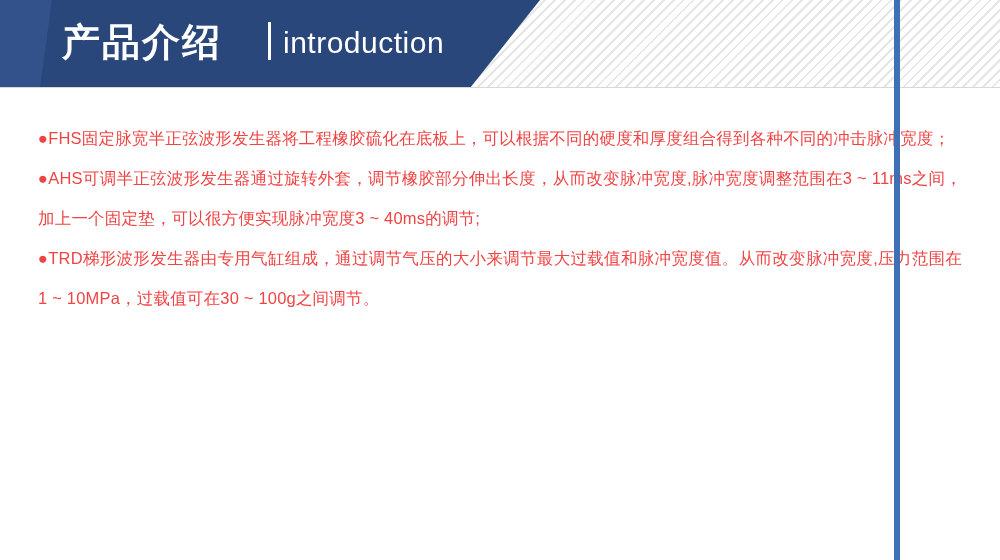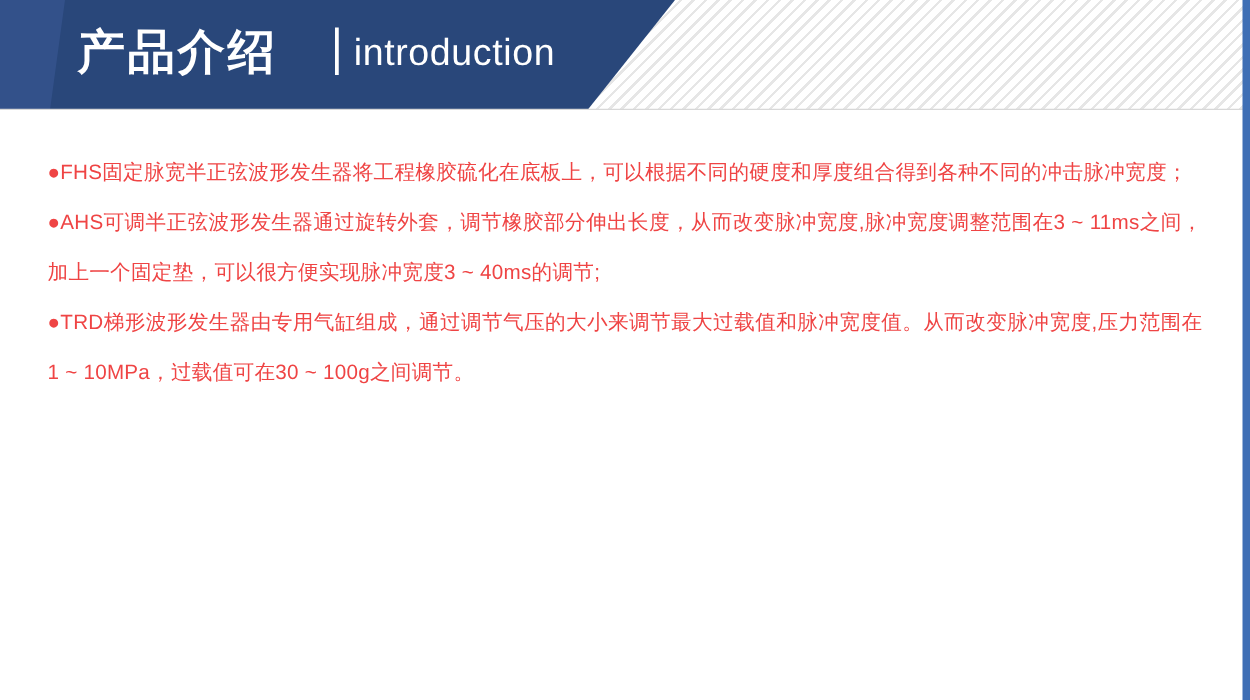--- a/index.html
+++ b/index.html
@@ -9,21 +9,21 @@
   body {
     width: 1000px;
     height: 560px;
     background: #ffffff;
     font-family: "Liberation Sans", sans-serif;
     overflow: hidden;
   }
 
   .page {
     position: relative;
-    width: 1000px;
+    width: 900px;
     height: 560px;
     background: #ffffff;
   }
 
   
   .header {
     position: relative;
     width: 1000px;
     height: 88px;
     overflow: hidden;

